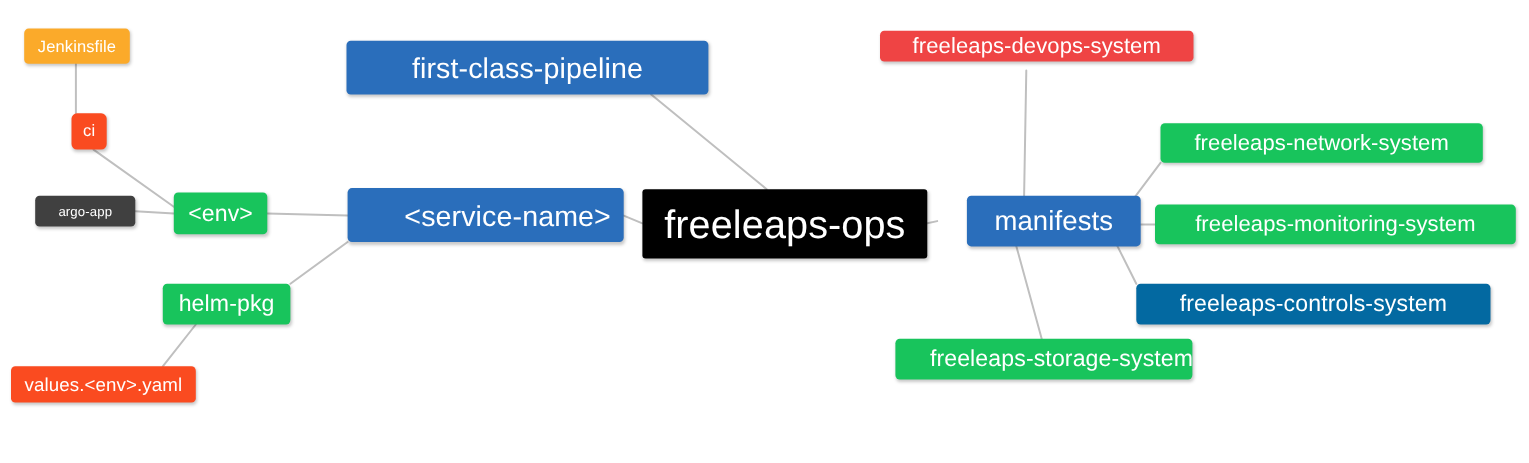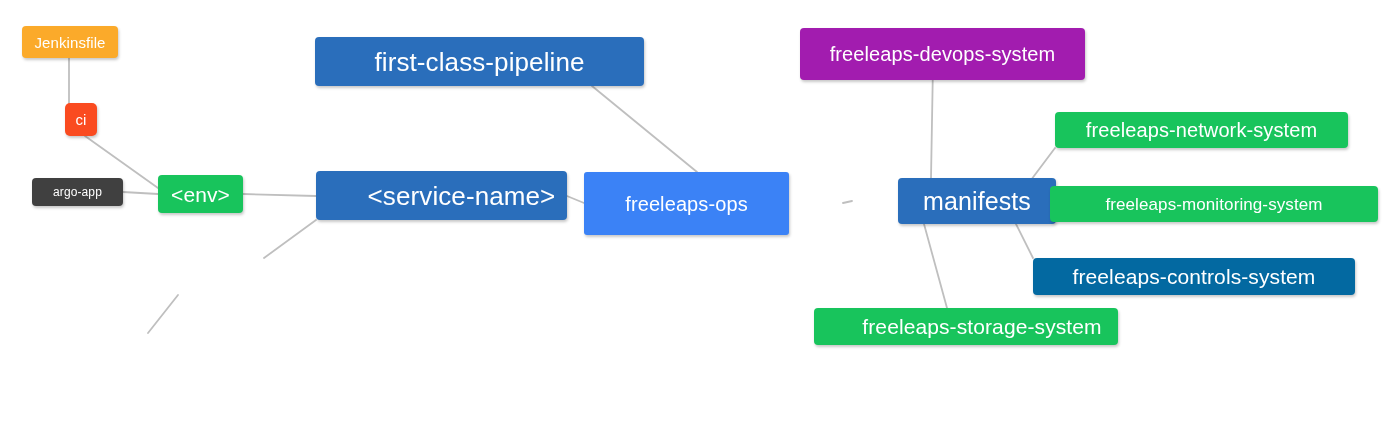--- a/index.html
+++ b/index.html
@@ -62,52 +62,58 @@
       <path d="M 158,188 L 85,136" stroke="#bfbfbf" stroke-width="1.8" fill="none" stroke-linecap="round"></path>
       <path d="M 158,194 L 123,192" stroke="#bfbfbf" stroke-width="1.8" fill="none" stroke-linecap="round"></path>
       <path d="M 69,103 L 69,58" stroke="#bfbfbf" stroke-width="1.8" fill="none" stroke-linecap="round"></path>
       <path d="M 178,295 L 148,333" stroke="#bfbfbf" stroke-width="1.8" fill="none" stroke-linecap="round"></path>
       <path d="M 931,178 L 933,64" stroke="#bfbfbf" stroke-width="1.8" fill="none" stroke-linecap="round"></path>
       <path d="M 1010,208 L 1055,148" stroke="#bfbfbf" stroke-width="1.8" fill="none" stroke-linecap="round"></path>
       <path d="M 1010,204 L 1050,204" stroke="#bfbfbf" stroke-width="1.8" fill="none" stroke-linecap="round"></path>
       <path d="M 1010,212 L 1033,258" stroke="#bfbfbf" stroke-width="1.8" fill="none" stroke-linecap="round"></path>
       <path d="M 924,224 L 947,308" stroke="#bfbfbf" stroke-width="1.8" fill="none" stroke-linecap="round"></path>
     </svg>
-<div class="node root" style="left: 584px; top: 172px; width: 205px; height: 63px; background: #3b82f6; font-size: 20px;">
+<div class="node root" style="left: 584px; top: 172px; width: 259px; height: 63px; background: #000000; font-size: 36px;">
       <span>freeleaps-ops</span>
     </div>
     <div class="node" style="left: 316px; top: 171px; width: 251px; height: 49px; background: rgb(42, 110, 187); font-size: 26px; padding-left: 40px;">
       <span>&lt;service-name&gt;</span>
     </div>
     <div class="node" style="left: 315px; top: 37px; width: 329px; height: 49px; background: rgb(42, 110, 187); font-size: 26px;">
       <span>first-class-pipeline</span>
     </div>
-    <div class="node" style="left: 898px; top: 178px; width: 158px; height: 46px; background: rgb(42, 110, 187); font-size: 25px;">
+    <div class="node" style="left: 879px; top: 178px; width: 158px; height: 46px; background: rgb(42, 110, 187); font-size: 25px;">
       <span>manifests</span>
     </div>
     <div class="node" style="left: 158px; top: 175px; width: 85px; height: 38px; background: rgb(24, 196, 92); font-size: 21px;">
       <span>&lt;env&gt;</span>
+    </div>
+    <div class="node" style="left: 148px; top: 258px; width: 116px; height: 37px; background: rgb(24, 196, 92); font-size: 21px;">
+      <span>helm-pkg</span>
     </div>
     <div class="node" style="left: 22px; top: 26px; width: 96px; height: 32px; background: rgb(251, 170, 42); font-size: 15px;">
       <span>Jenkinsfile</span>
     </div>
     <div class="node sq" style="left: 53px; top: 103px; width: 32px; height: 33px; background: rgb(250, 75, 32); font-size: 15px;">
       <span>ci</span>
     </div>
     <div class="node" style="left: 32px; top: 178px; width: 91px; height: 28px; background: #404040; font-size: 12px;">
       <span>argo-app</span>
     </div>
-    <div class="node" style="left: 800px; top: 28px; width: 285px; height: 52px; background: #a21caf; font-size: 20px;">
+    <div class="node" style="left: 10px; top: 333px; width: 168px; height: 33px; background: rgb(250, 75, 32); font-size: 17px;">
+      <span>values.&lt;env&gt;.yaml</span>
+    </div>
+    <div class="node" style="left: 800px; top: 28px; width: 285px; height: 28px; background: #ef4444; font-size: 20px;">
       <span>freeleaps-devops-system</span>
     </div>
     <div class="node" style="left: 1055px; top: 112px; width: 293px; height: 36px; background: rgb(24, 196, 92); font-size: 20px;">
       <span>freeleaps-network-system</span>
     </div>
-    <div class="node" style="left: 1050px; top: 186px; width: 328px; height: 36px; background: rgb(24, 196, 92); font-size: 17px;">
+    <div class="node" style="left: 1050px; top: 186px; width: 328px; height: 36px; background: rgb(24, 196, 92); font-size: 20px;">
       <span>freeleaps-monitoring-system</span>
     </div>
     <div class="node" style="left: 1033px; top: 258px; width: 322px; height: 37px; background: #0369a1; font-size: 21px;">
       <span>freeleaps-controls-system</span>
     </div>
-    <div class="node" style="left: 814px; top: 308px; width: 304px; height: 37px; background: rgb(24, 196, 92); font-size: 21px; padding-left: 32px;">
+    <div class="node" style="left: 814px; top: 308px; width: 270px; height: 37px; background: rgb(24, 196, 92); font-size: 21px; padding-left: 32px;">
       <span>freeleaps-storage-system</span>
     </div>
   </div>
 
 </body></html>

